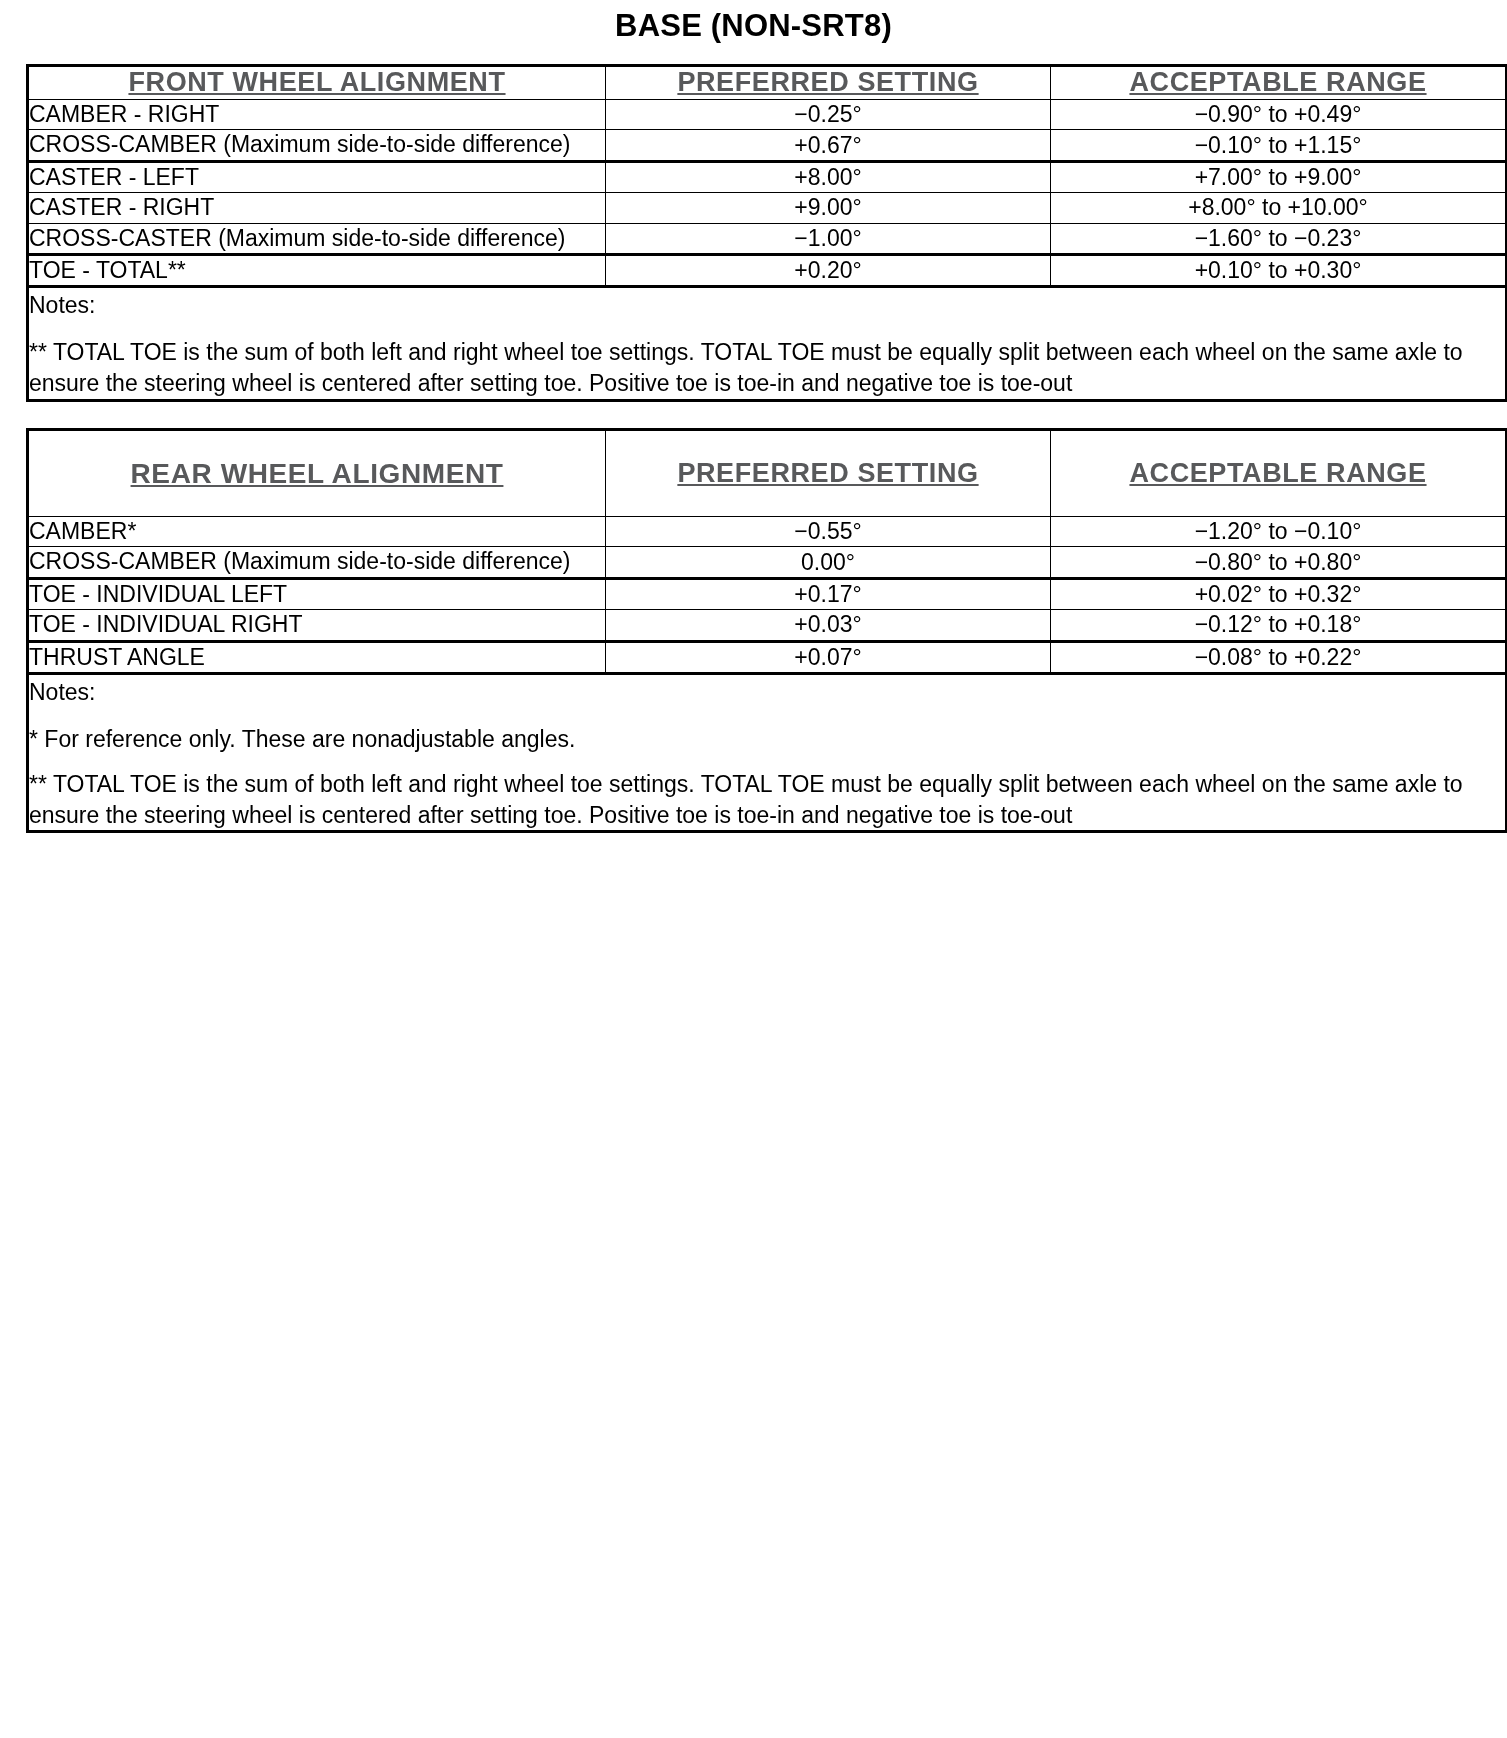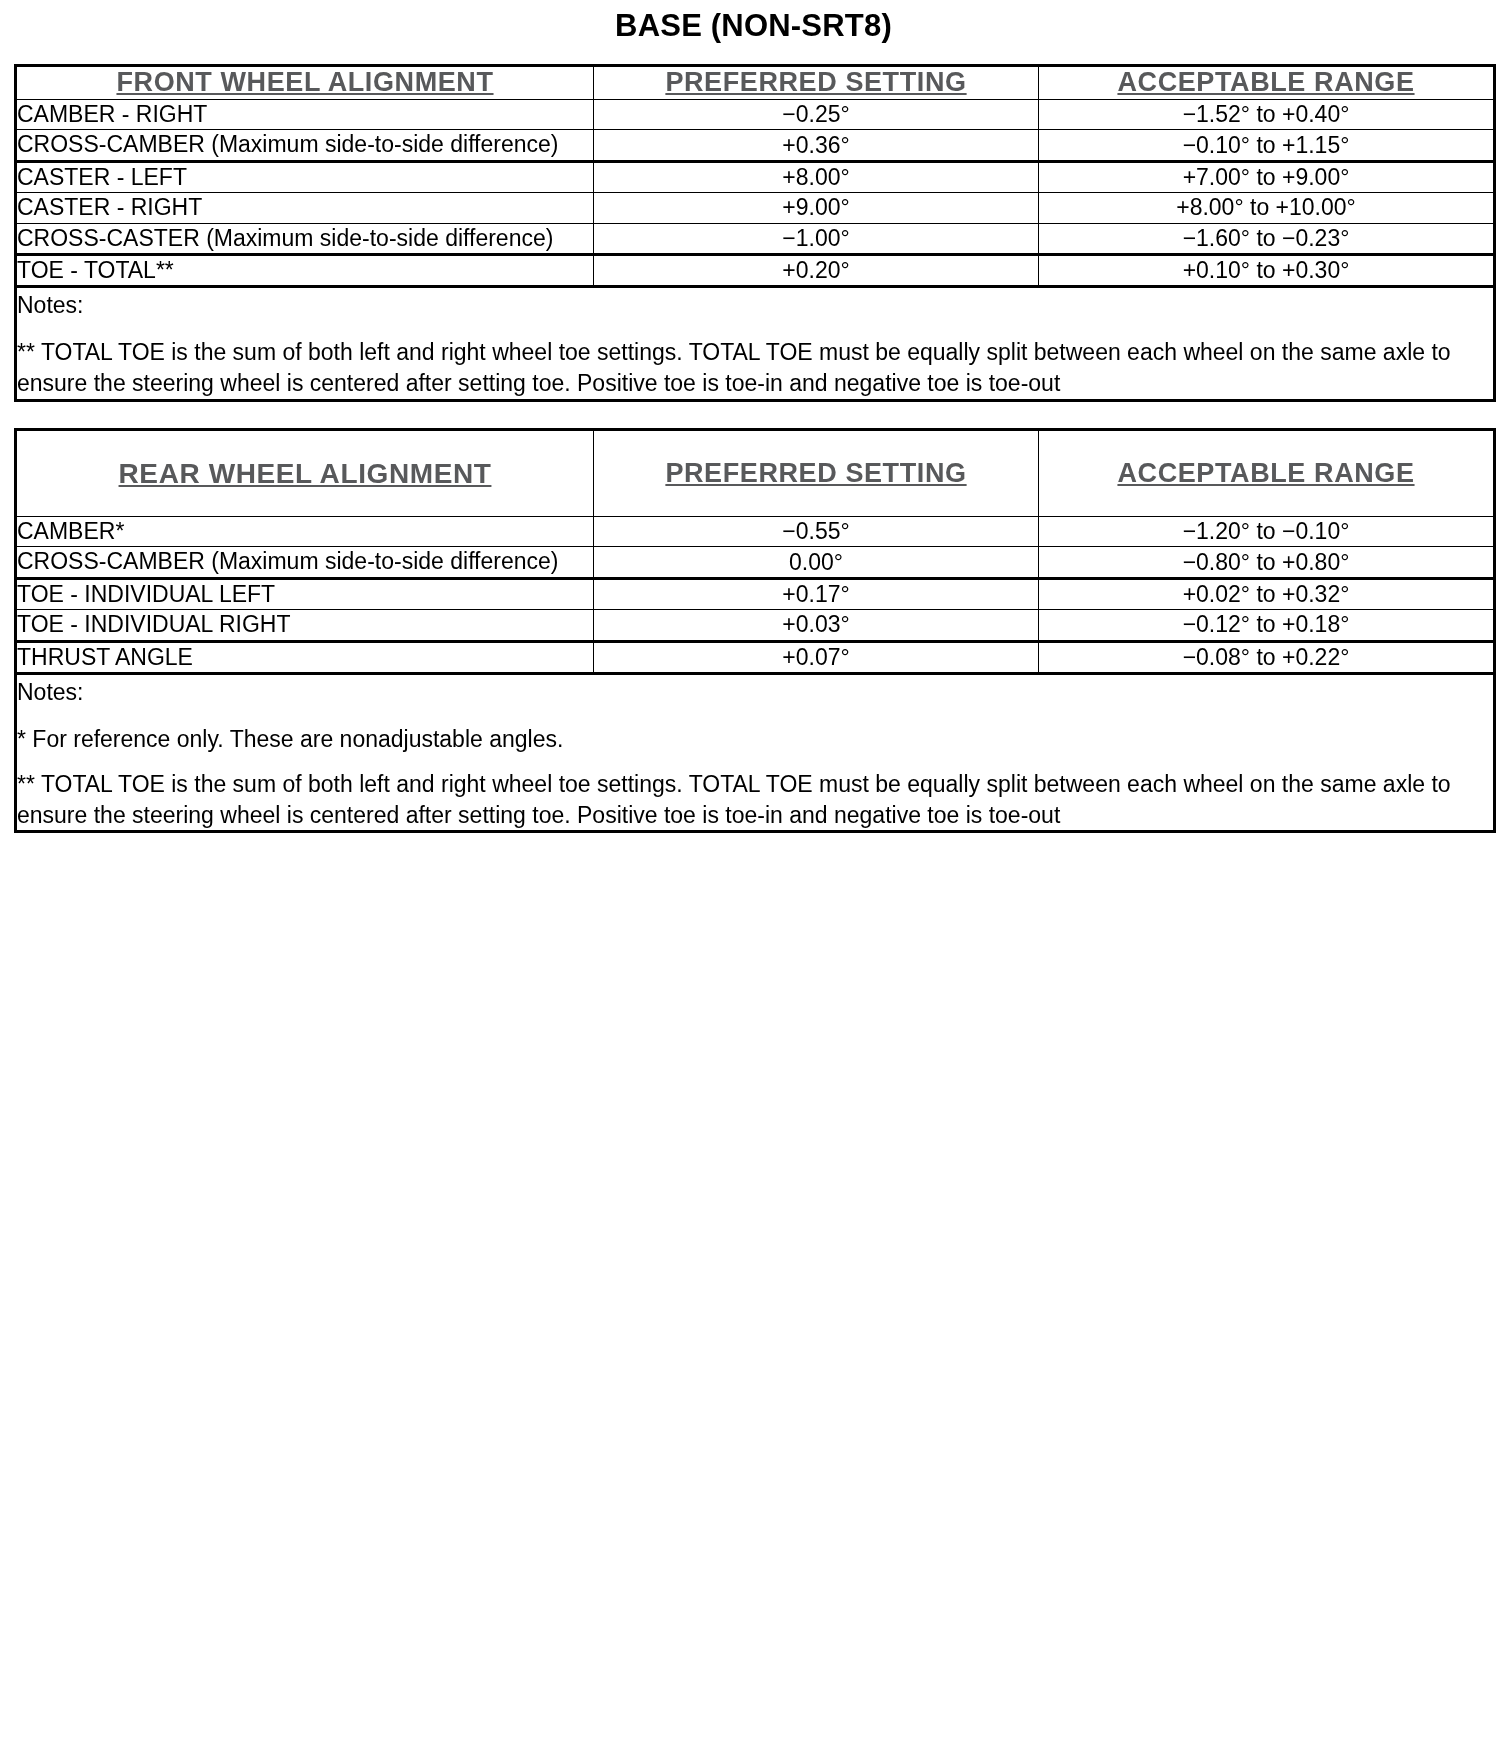--- a/index.html
+++ b/index.html
@@ -10,21 +10,21 @@
   body {
     width: 1507px;
     min-height: 1738px;
     font-family: "Liberation Sans", sans-serif;
     color: #000000;
     -webkit-font-smoothing: antialiased;
   }
   .page {
     width: 1507px;
     box-sizing: border-box;
-    padding: 0 14px;
+    padding: 0 26px;
   }
   .doc-title {
     text-align: center;
     font-size: 31px;
     font-weight: bold;
     letter-spacing: 0.2px;
     margin: 8px 0 20px 0;
     color: #000;
   }
   table.spec {
@@ -109,25 +109,25 @@
     <tbody>
       <tr class="hdr-row">
         <td class="hdr-cell">FRONT WHEEL ALIGNMENT</td>
         <td class="hdr-cell">PREFERRED SETTING</td>
         <td class="hdr-cell">ACCEPTABLE RANGE</td>
       </tr>
 
       <tr>
         <td class="lbl">CAMBER - RIGHT</td>
         <td class="val">−0.25°</td>
-        <td class="val">−1.52° to +0.40°</td>
+        <td class="val">−0.90° to +0.49°</td>
       </tr>
       <tr class="group-end">
         <td class="lbl">CROSS-CAMBER (Maximum side-to-side difference)</td>
-        <td class="val">+0.36°</td>
+        <td class="val">+0.67°</td>
         <td class="val">−0.10° to +1.15°</td>
       </tr>
 
       <tr>
         <td class="lbl">CASTER - LEFT</td>
         <td class="val">+8.00°</td>
         <td class="val">+7.00° to +9.00°</td>
       </tr>
       <tr>
         <td class="lbl">CASTER - RIGHT</td>

